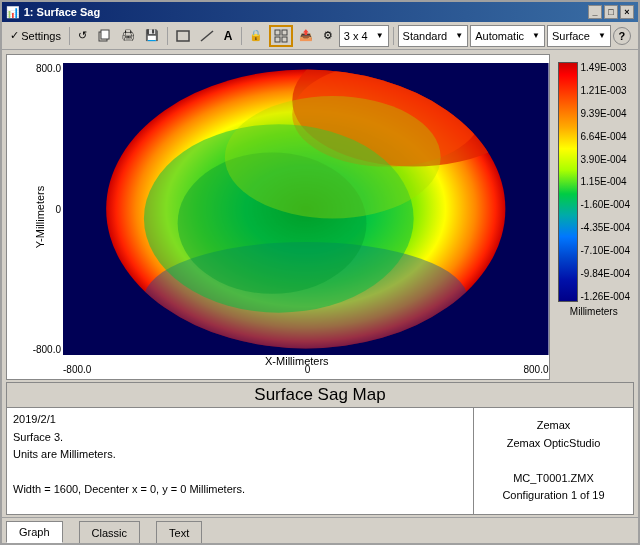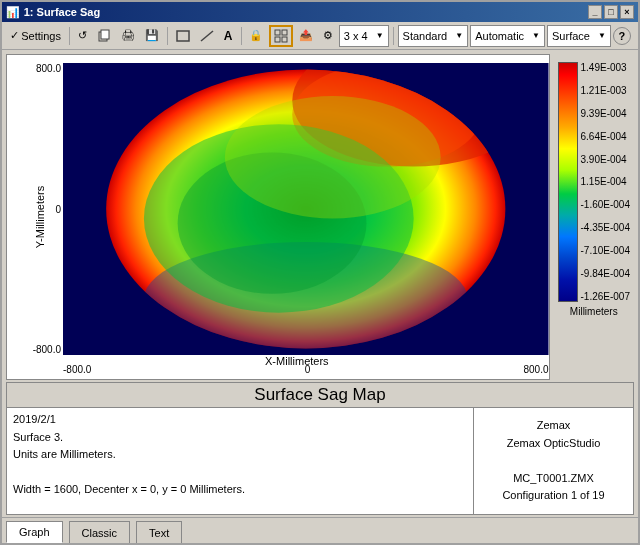--- a/index.html
+++ b/index.html
@@ -189,21 +189,21 @@
             <span>1.49E-003</span>
             <span>1.21E-003</span>
             <span>9.39E-004</span>
             <span>6.64E-004</span>
             <span>3.90E-004</span>
             <span>1.15E-004</span>
             <span>-1.60E-004</span>
             <span>-4.35E-004</span>
             <span>-7.10E-004</span>
             <span>-9.84E-004</span>
-            <span>-1.26E-007</span>
+            <span>-1.26E-004</span>
           </div>
         </div>
         <div style="font-size:10px; text-align:center; margin-top:4px;">Millimeters</div>
       </div>
     </div>
 
     <div style="margin:0 4px 2px 4px; background:white; border:1px solid #888;">
       <div style="background:#d4d0c8; border-bottom:1px solid #888; text-align:center; padding:2px 8px; font-size:17px;">Surface Sag Map</div>
       <div style="display:flex; min-height:60px;">
         <div style="flex:1; padding:3px 6px; font-size:11px; line-height:1.6;">
@@ -216,21 +216,21 @@
         <div style="width:160px; border-left:1px solid #888; padding:9px 8px; font-size:11px; line-height:1.6; text-align:center;">
           <div>Zemax</div>
           <div>Zemax OpticStudio</div>
           <div>&nbsp;</div>
           <div>MC_T0001.ZMX</div>
           <div>Configuration 1 of 19</div>
         </div>
       </div>
     </div>
 
-    <div style="height:26px; display:flex; align-items:flex-end; padding:0 4px; background:#d4d0c8; border-top:1px solid #a0a0a0; gap:6px;">
+    <div style="height:26px; display:flex; align-items:flex-end; padding:0 4px; background:#d4d0c8; border-top:1px solid #a0a0a0; gap:16px;">
       <div class="tab active">
         <span>Graph</span>
       </div>
       <div class="tab">
         <span>Classic</span>
       </div>
       <div class="tab">
         <span>Text</span>
       </div>
     </div>

